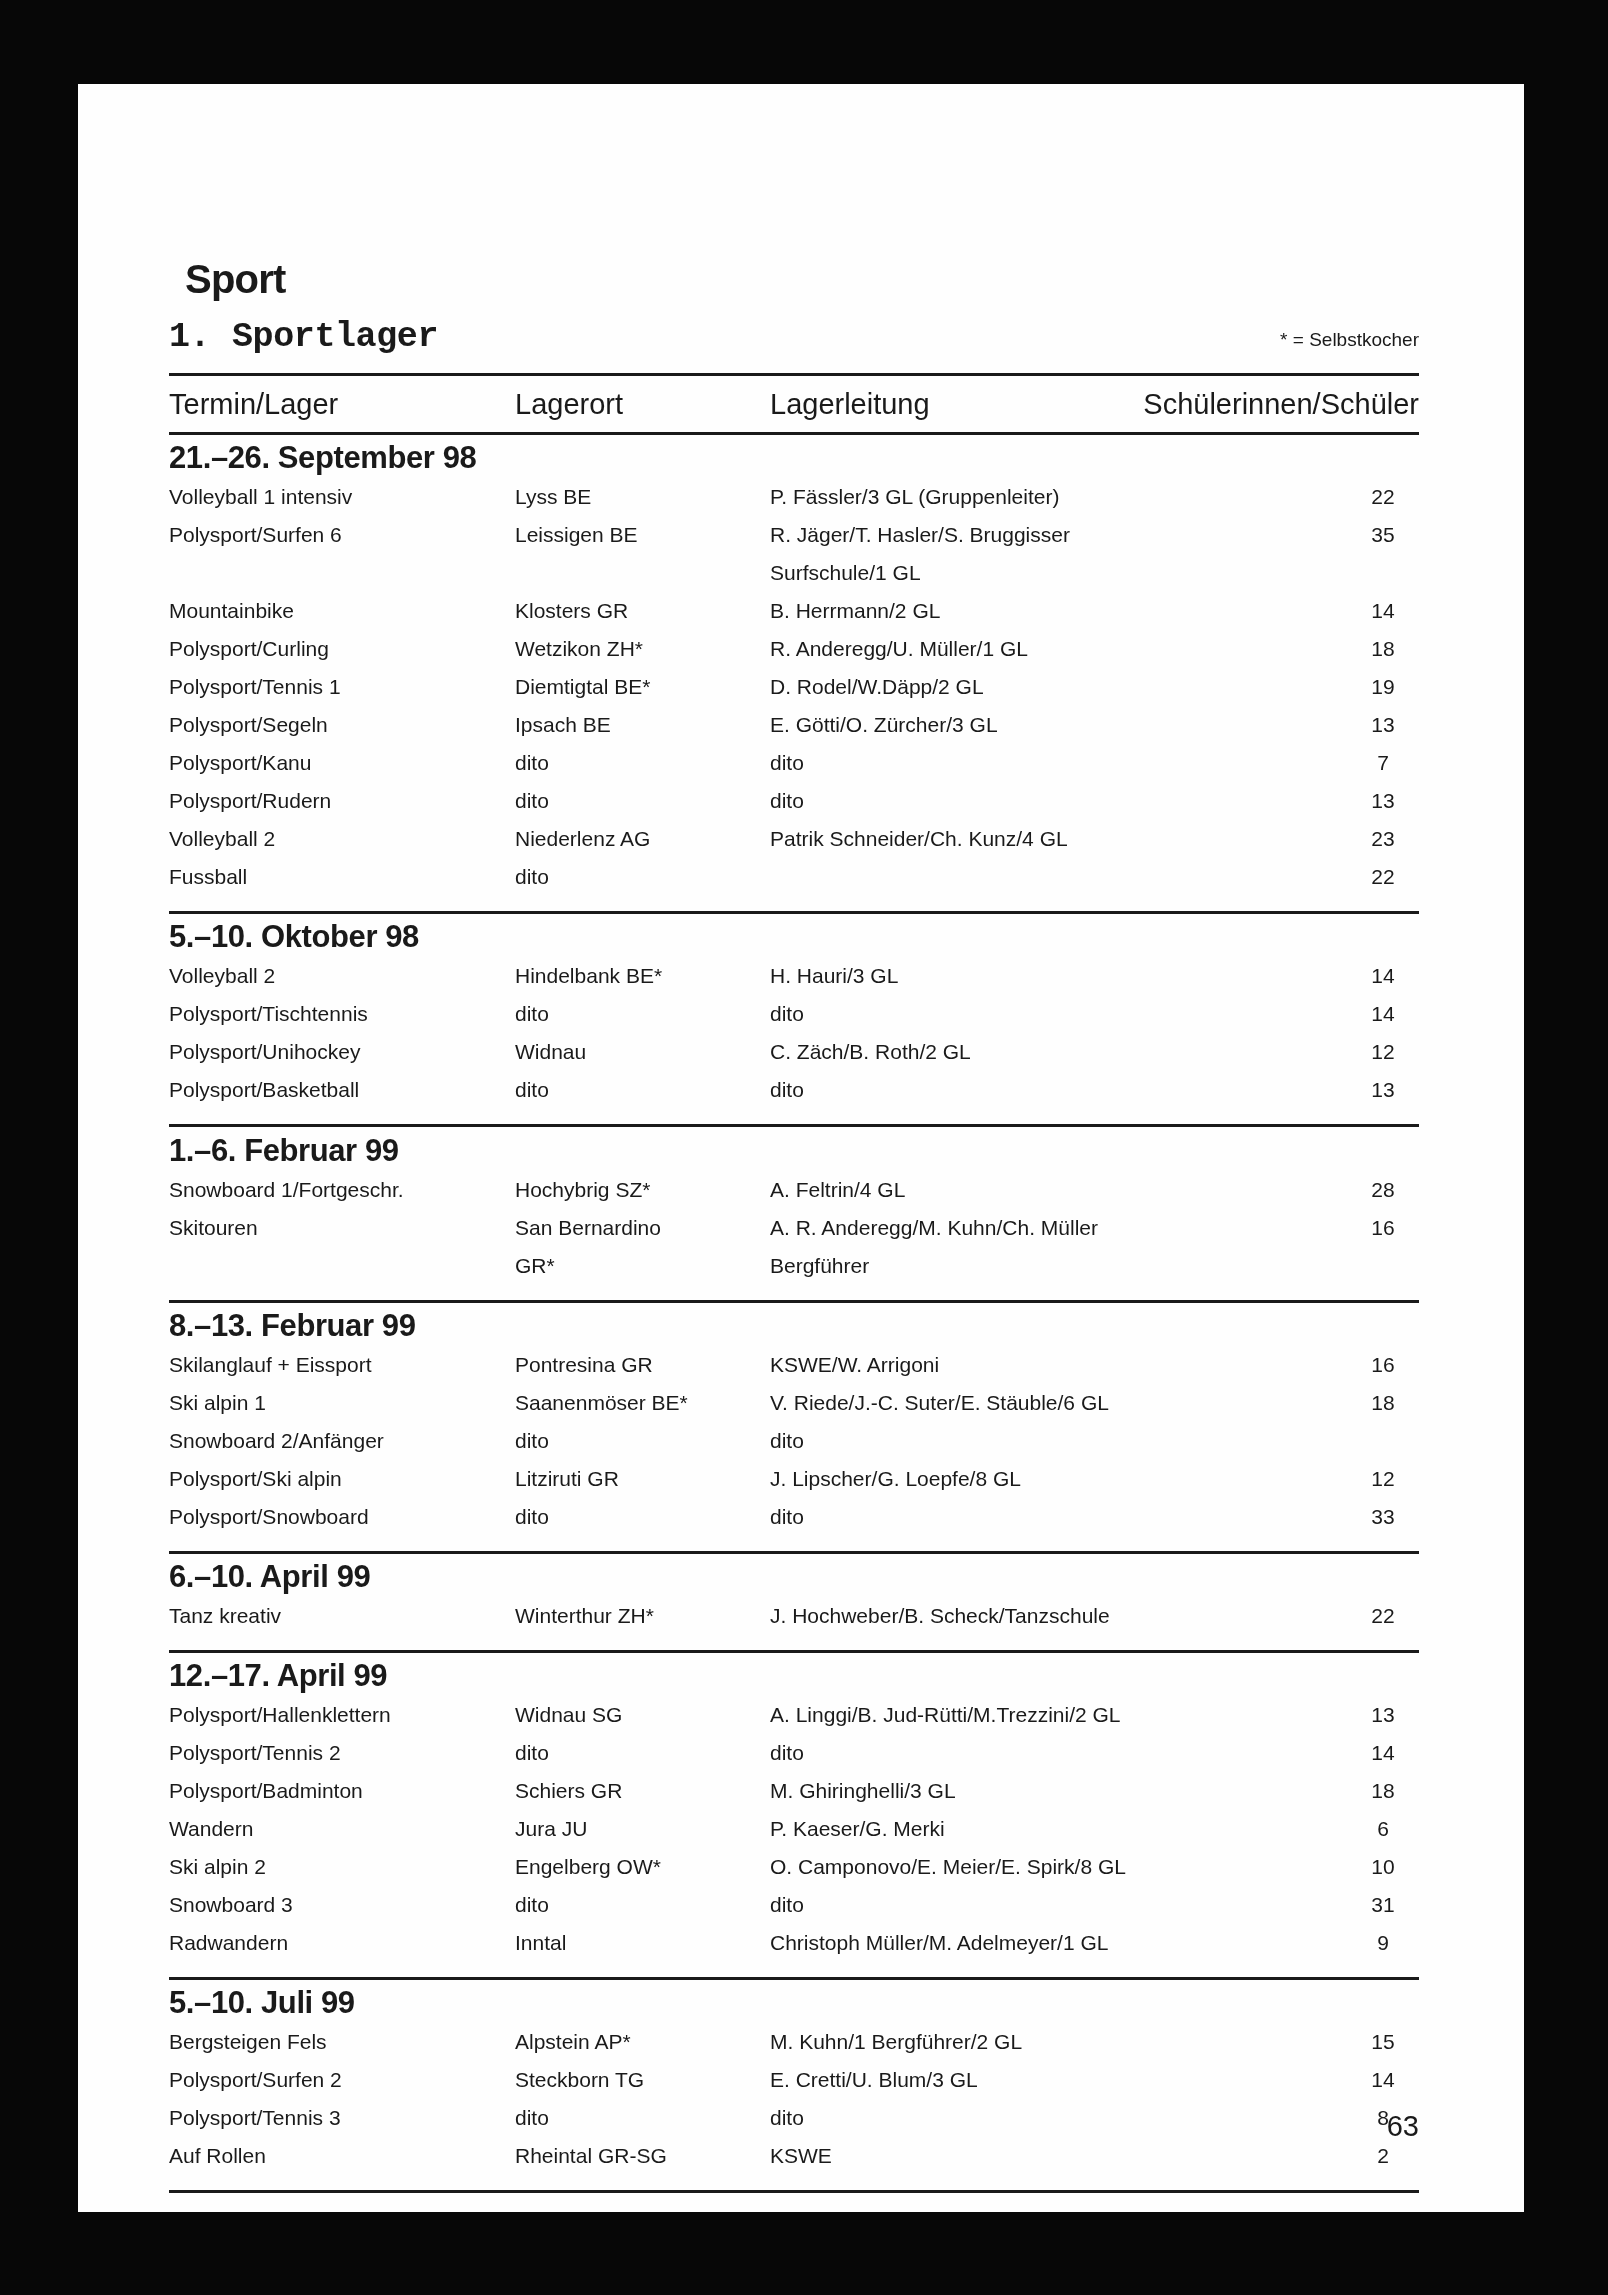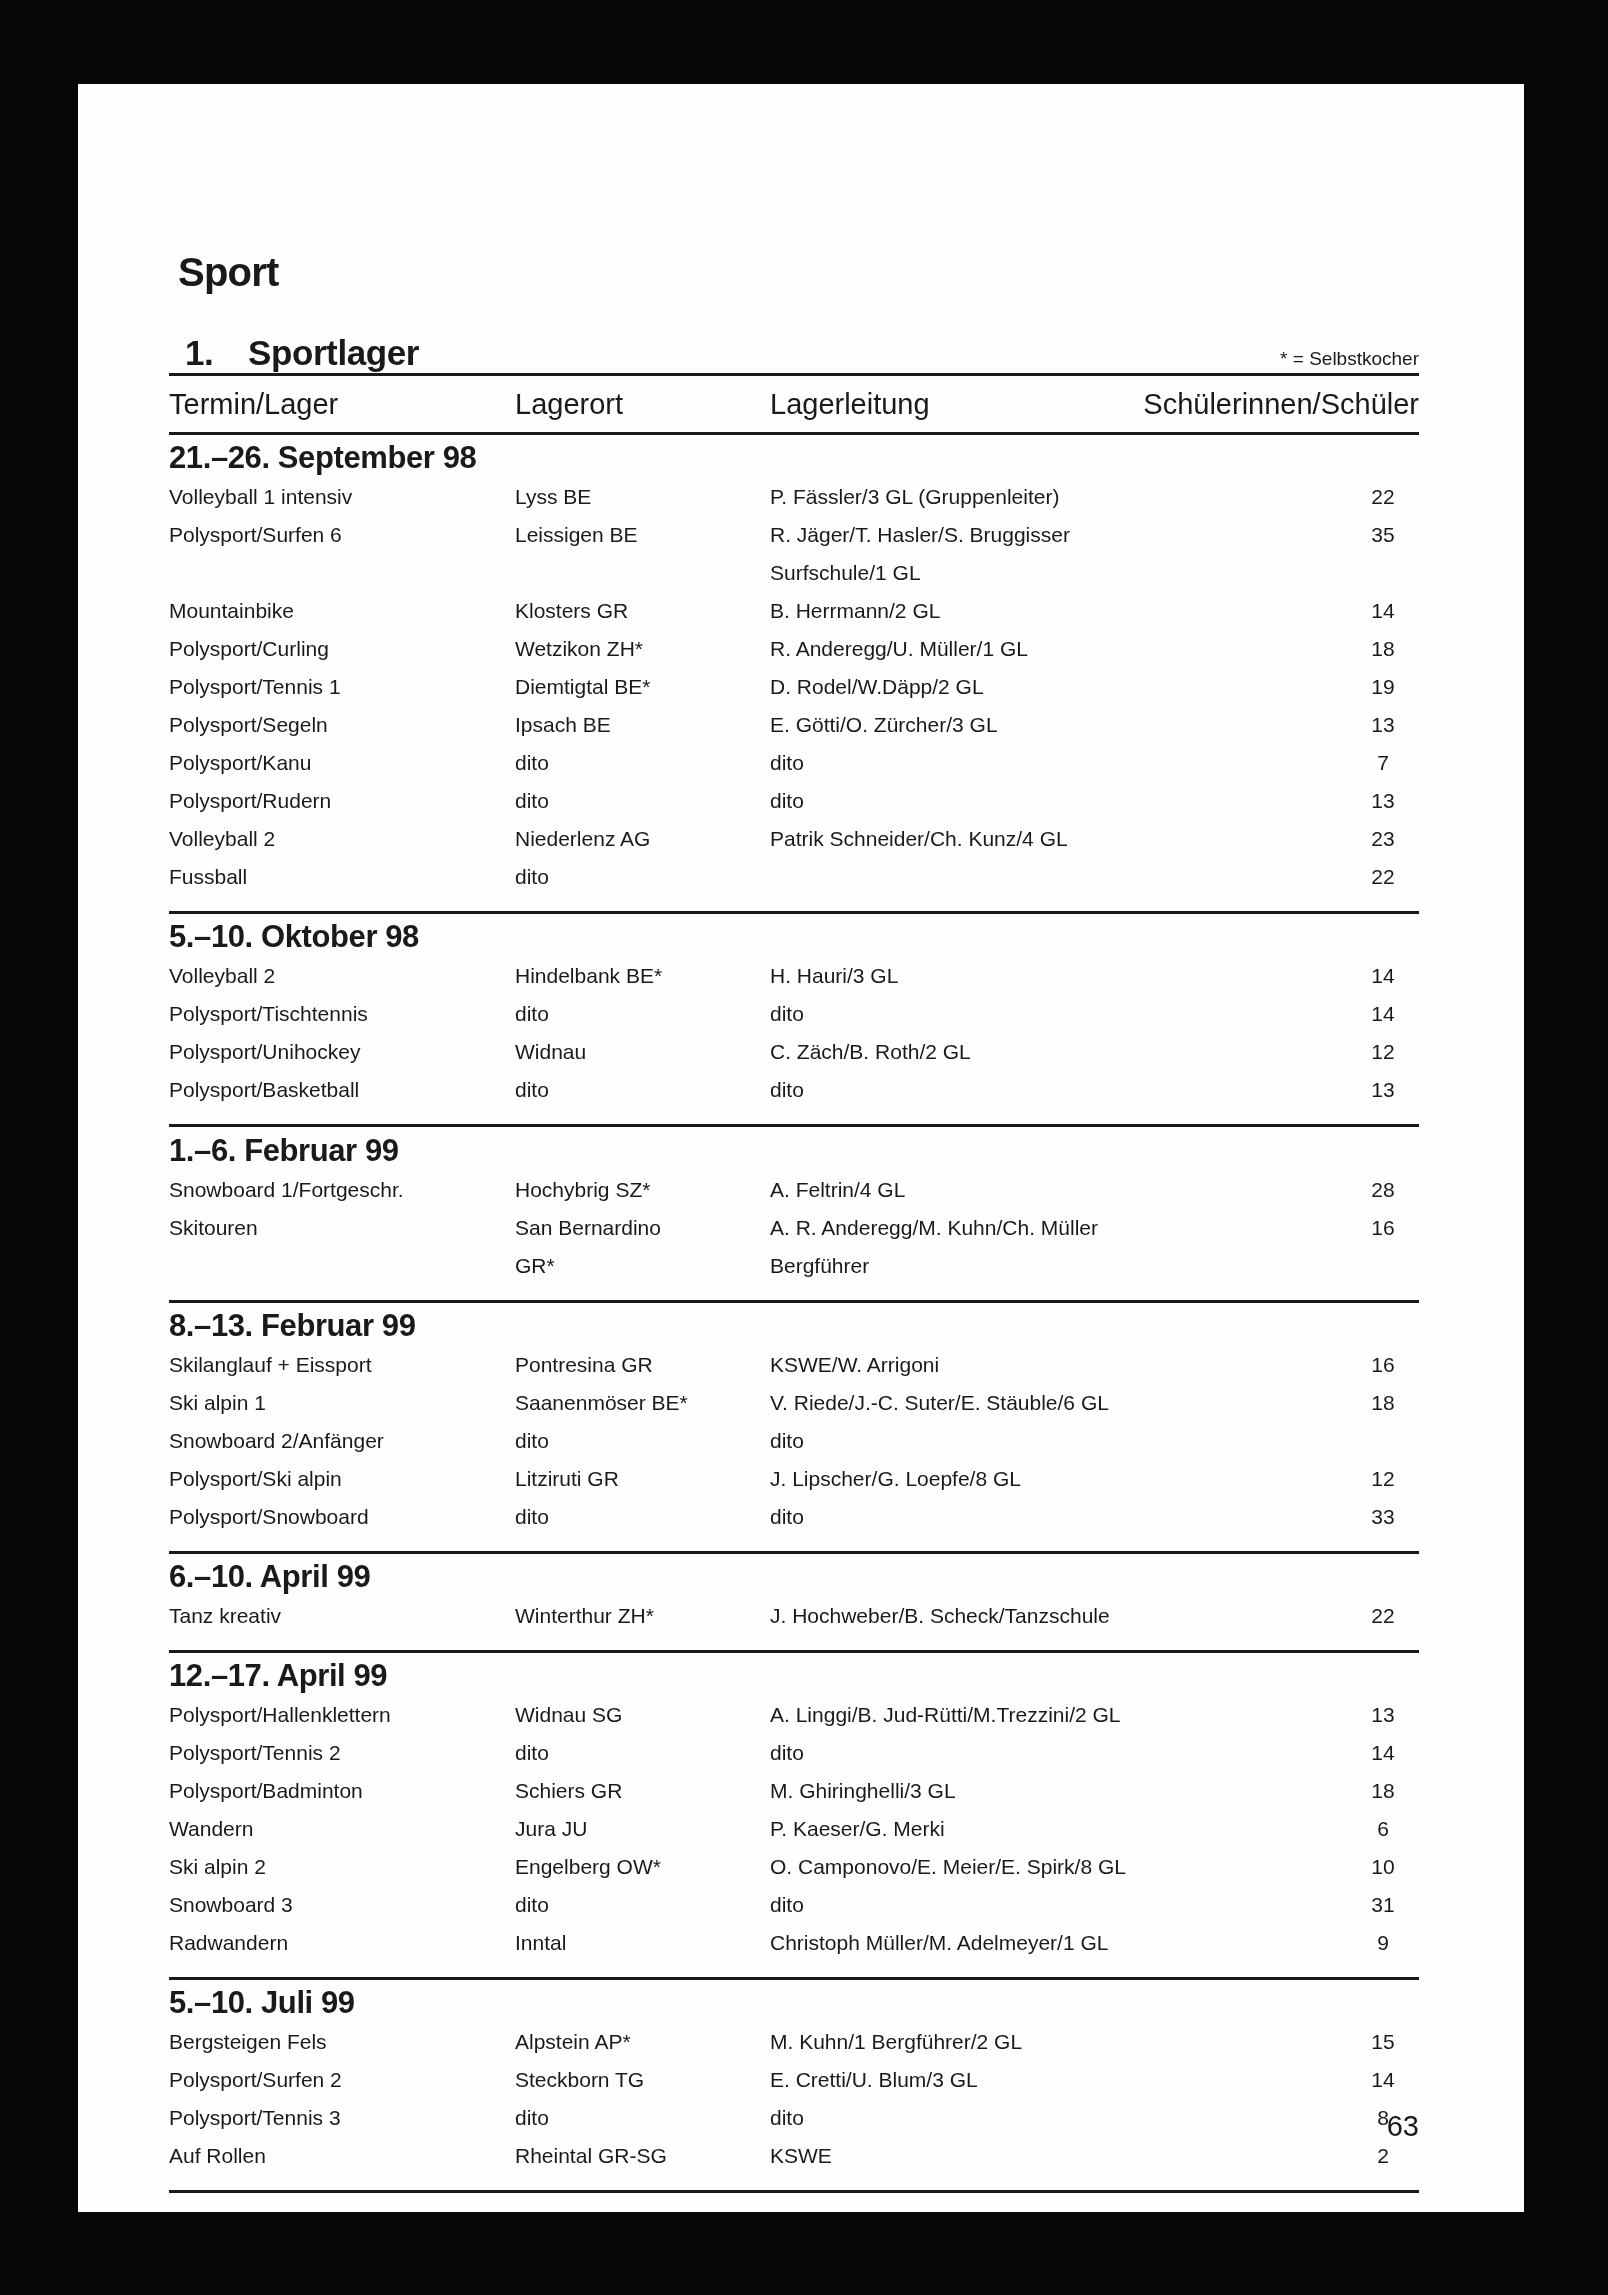--- a/index.html
+++ b/index.html
@@ -18,27 +18,27 @@
     background: #fefefe;
   }
   .content {
     position: absolute;
     left: 91px; top: 0;
     width: 1250px;
   }
   .title {
     position: absolute; left: 0; top: 157px;
     font-size: 40px; font-weight: bold; letter-spacing: -0.8px;
-    margin: 9px;
+    margin: 16px;
   }
   .subtitle-row {
     position: absolute; left: 0; top: 233px; width: 1250px;
     display: flex; justify-content: space-between; align-items: baseline;
   }
-  .subtitle { font-size: 35px; font-weight: bold; letter-spacing: -0.4px; margin: 16px; }
+  .subtitle { font-size: 35px; font-weight: bold; letter-spacing: -0.4px; margin: 0; font-family: Liberation Mono, monospace; }
   .subtitle .num { display: inline-block; width: 63px; }
   .legend { font-size: 19px; }
   .table {
     position: absolute; left: 0; top: 289px; width: 1250px;
   }
   .rule { height: 0; border-top: 3.2px solid #1a1a1a; width: 100%; }
   .header-row {
     display: flex; font-size: 29px; height: 56px; align-items: center;
   }
   .col1 { width: 346px; flex: none; }

